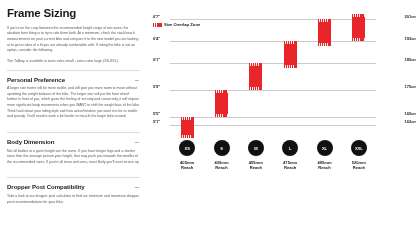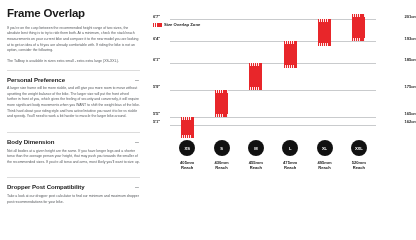--- a/index.html
+++ b/index.html
@@ -88,21 +88,21 @@
     position:absolute;text-align:center;
     font-size:4.1px;font-weight:bold;color:#1a1a1a;line-height:1.32;
   }
 </style>
 </head>
 <body>
 
 <div class="page">
 
   <div class="left">
-    <h1 class="title">Frame Overlap</h1>
+    <h1 class="title">Frame Sizing</h1>
     <p class="para">If you're on the cusp between the recommended height range of two sizes, the absolute best thing is to try to ride them both. At a minimum, check the stack/reach measurements on your current bike and compare it to the new model you are looking at to get an idea of a fit you are already comfortable with. If riding the bike is not an option, consider the following.</p>
     <p class="para">The Tallboy is available in sizes extra small - extra extra large (XS-XXL).</p>
 
     <div class="accordion">
       <div class="acc-head">
         <span class="acc-title">Personal Preference</span>
         <span class="acc-toggle">–</span>
       </div>
       <p class="para">A larger size frame will be more stable, and will give you more room to move without upsetting the weight balance of the bike. The larger size will put the front wheel further in front of you, which gives the feeling of security and conversely, it will require more significant body movements when you WANT to shift the weight bias of the bike. Think hard about your riding style and how active/intuitive you want it to be vs stable and speedy. You'll need to work a bit harder to muscle the larger bike around.</p>
     </div>

